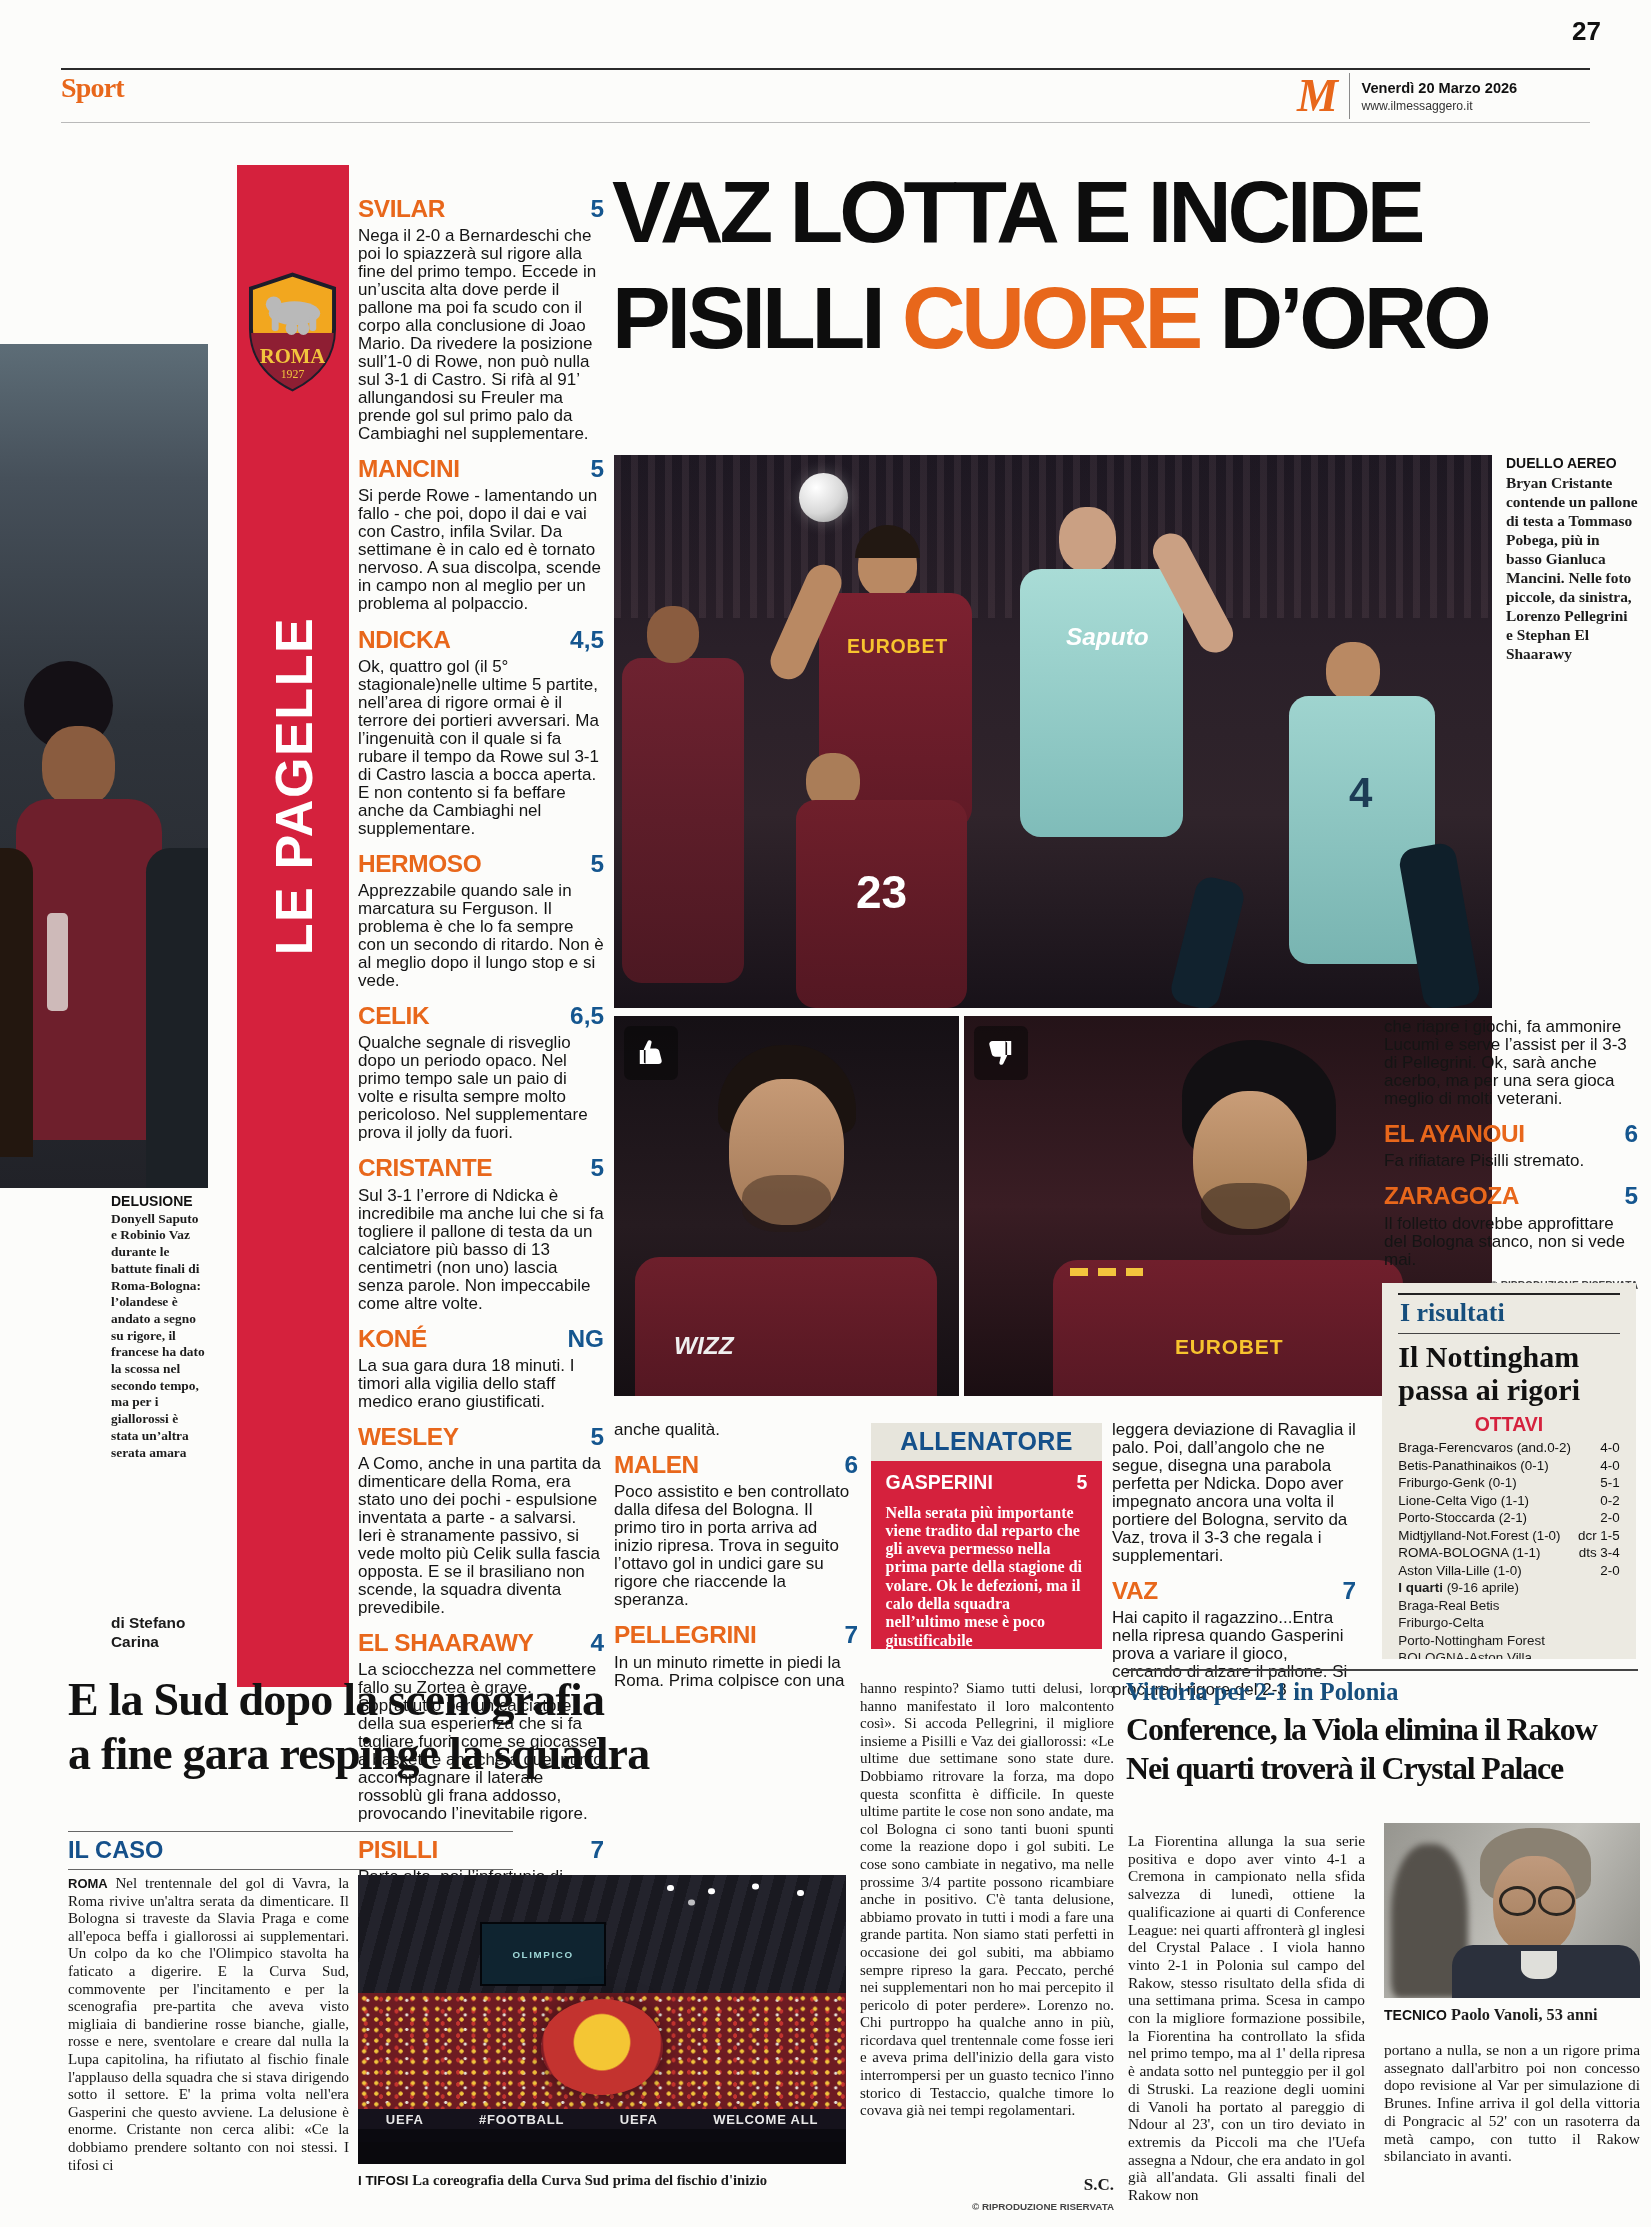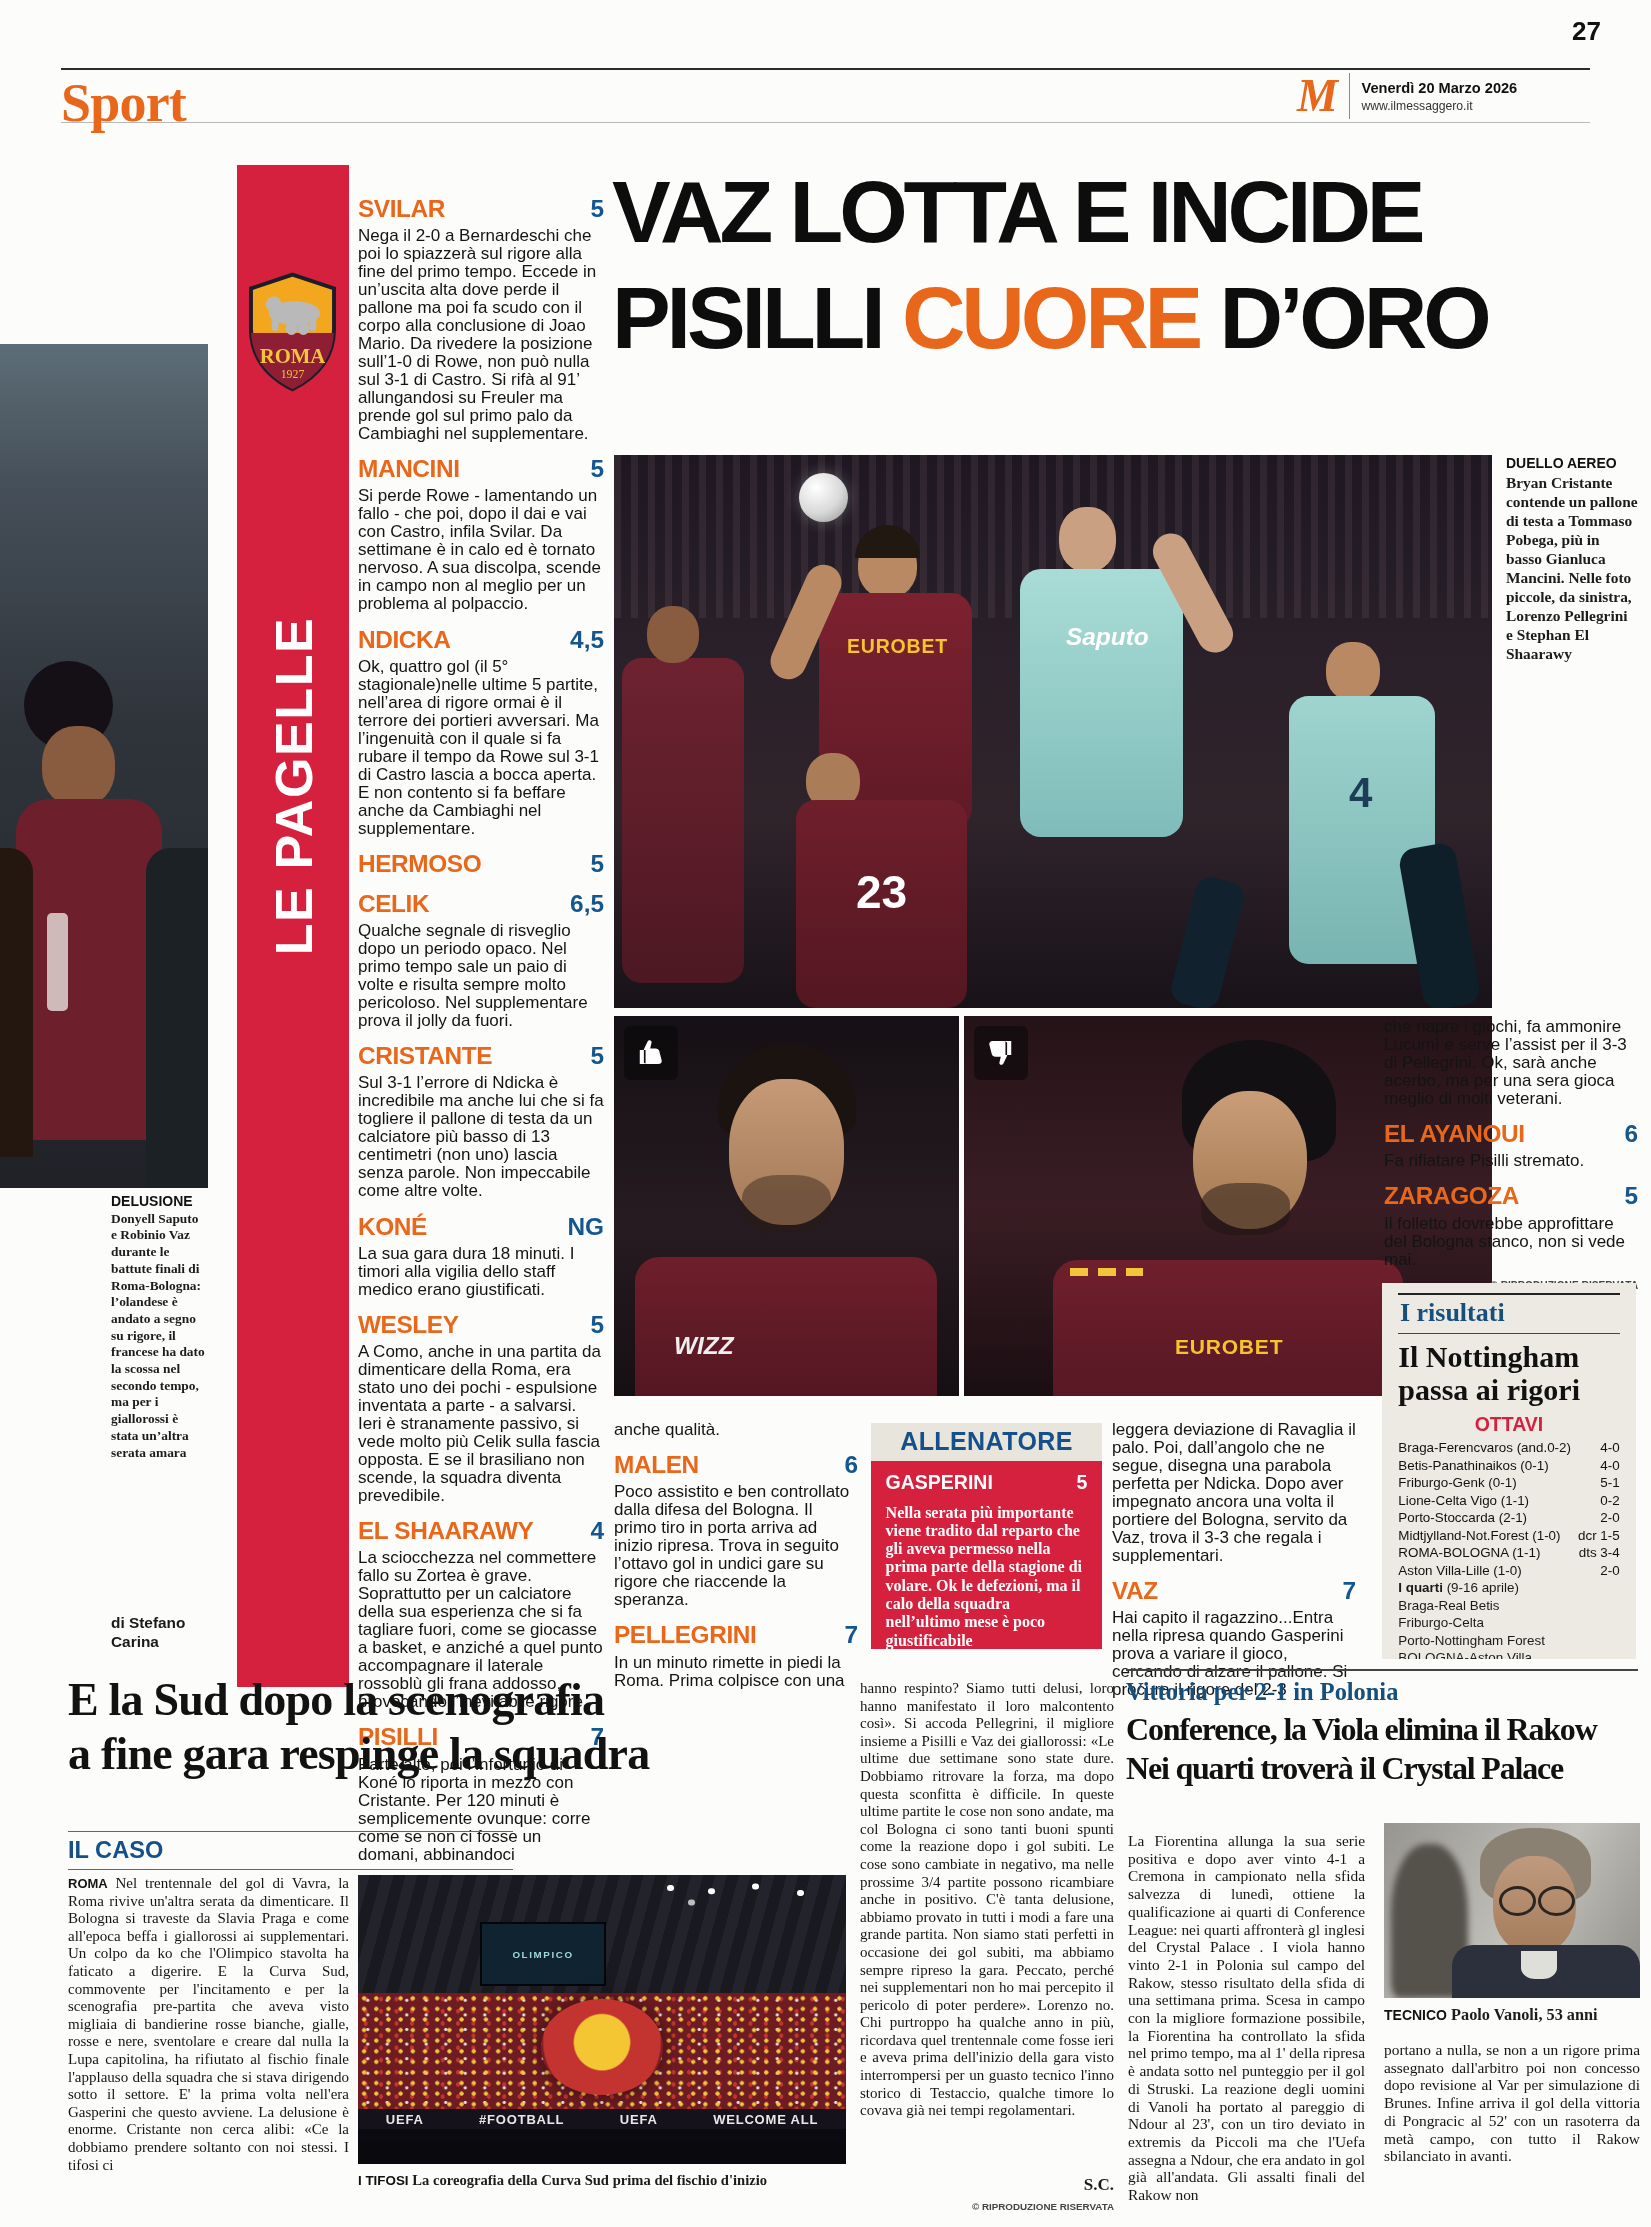--- a/index.html
+++ b/index.html
@@ -6,21 +6,21 @@
   .page{position:relative;width:1651px;height:2227px;background:#fcfcfa;overflow:hidden;
         font-family:"Liberation Sans",sans-serif;color:#1a1a1a;}
   .abs{position:absolute;}
   .sans{font-family:"Liberation Sans",sans-serif;}
 
   
   .pagenum{top:16.3px;right:50px;font-weight:bold;font-size:26px;color:#111;}
   .rule-top{top:68px;left:61px;width:1529px;height:2.4px;background:#2b2b2b;}
   .rule-thin{top:122px;left:61px;width:1529px;height:0.8px;background:#b9b9b9;}
   .section-logo{top:72px;left:61px;font-family:"Liberation Serif",serif;font-weight:bold;
-                font-size:54px;color:#e8671b;letter-spacing:-0.8px;}
+                font-size:28px;color:#e8671b;letter-spacing:-0.8px;}
   .masthead{top:73px;left:1297px;display:flex;align-items:center;gap:11.4px;}
   .m-logo{font-family:"Liberation Serif",serif;font-weight:bold;font-style:italic;
           font-size:46px;color:#e8671b;line-height:46px;}
   .m-div{width:0.8px;height:46px;background:#8a8a8a;}
   .m-date{font-weight:bold;font-size:14.6px;color:#111;line-height:19.5px;}
   .m-site{font-size:12.2px;color:#333;font-weight:normal;}
 
   
   .banner{top:165px;left:237px;width:112px;height:1522px;background:#d5213d;}
   .banner-text{position:absolute;top:587px;left:-163px;width:439px;height:68px;line-height:68px;
@@ -191,20 +191,21 @@
     <div class="pag-body">Si perde Rowe - lamentando un fallo - che poi, dopo il dai e vai con Castro, infila Svilar. Da settimane è in calo ed è tornato nervoso. A sua discolpa, scende in campo non al meglio per un problema al polpaccio.</div>
     <div class="pag-head">
         <span class="pag-name">NDICKA</span>
         <span class="pag-rating">4,5</span>
       </div>
     <div class="pag-body">Ok, quattro gol (il 5° stagionale)nelle ultime 5 partite, nell’area di rigore ormai è il terrore dei portieri avversari. Ma l’ingenuità con il quale si fa rubare il tempo da Rowe sul 3-1 di Castro lascia a bocca aperta. E non contento si fa beffare anche da Cambiaghi nel supplementare.</div>
     <div class="pag-head">
         <span class="pag-name">HERMOSO</span>
         <span class="pag-rating">5</span>
       </div>
+    <div class="pag-body">Apprezzabile quando sale in marcatura su Ferguson. Il problema è che lo fa sempre con un secondo di ritardo. Non è al meglio dopo il lungo stop e si vede.</div>
     <div class="pag-head">
         <span class="pag-name">CELIK</span>
         <span class="pag-rating">6,5</span>
       </div>
     <div class="pag-body">Qualche segnale di risveglio dopo un periodo opaco. Nel primo tempo sale un paio di volte e risulta sempre molto pericoloso. Nel supplementare prova il jolly da fuori.</div>
     <div class="pag-head">
         <span class="pag-name">CRISTANTE</span>
         <span class="pag-rating">5</span>
       </div>
     <div class="pag-body">Sul 3-1 l’errore di Ndicka è incredibile ma anche lui che si fa togliere il pallone di testa da un calciatore più basso di 13 centimetri (non uno) lascia senza parole. Non impeccabile come altre volte.</div>

